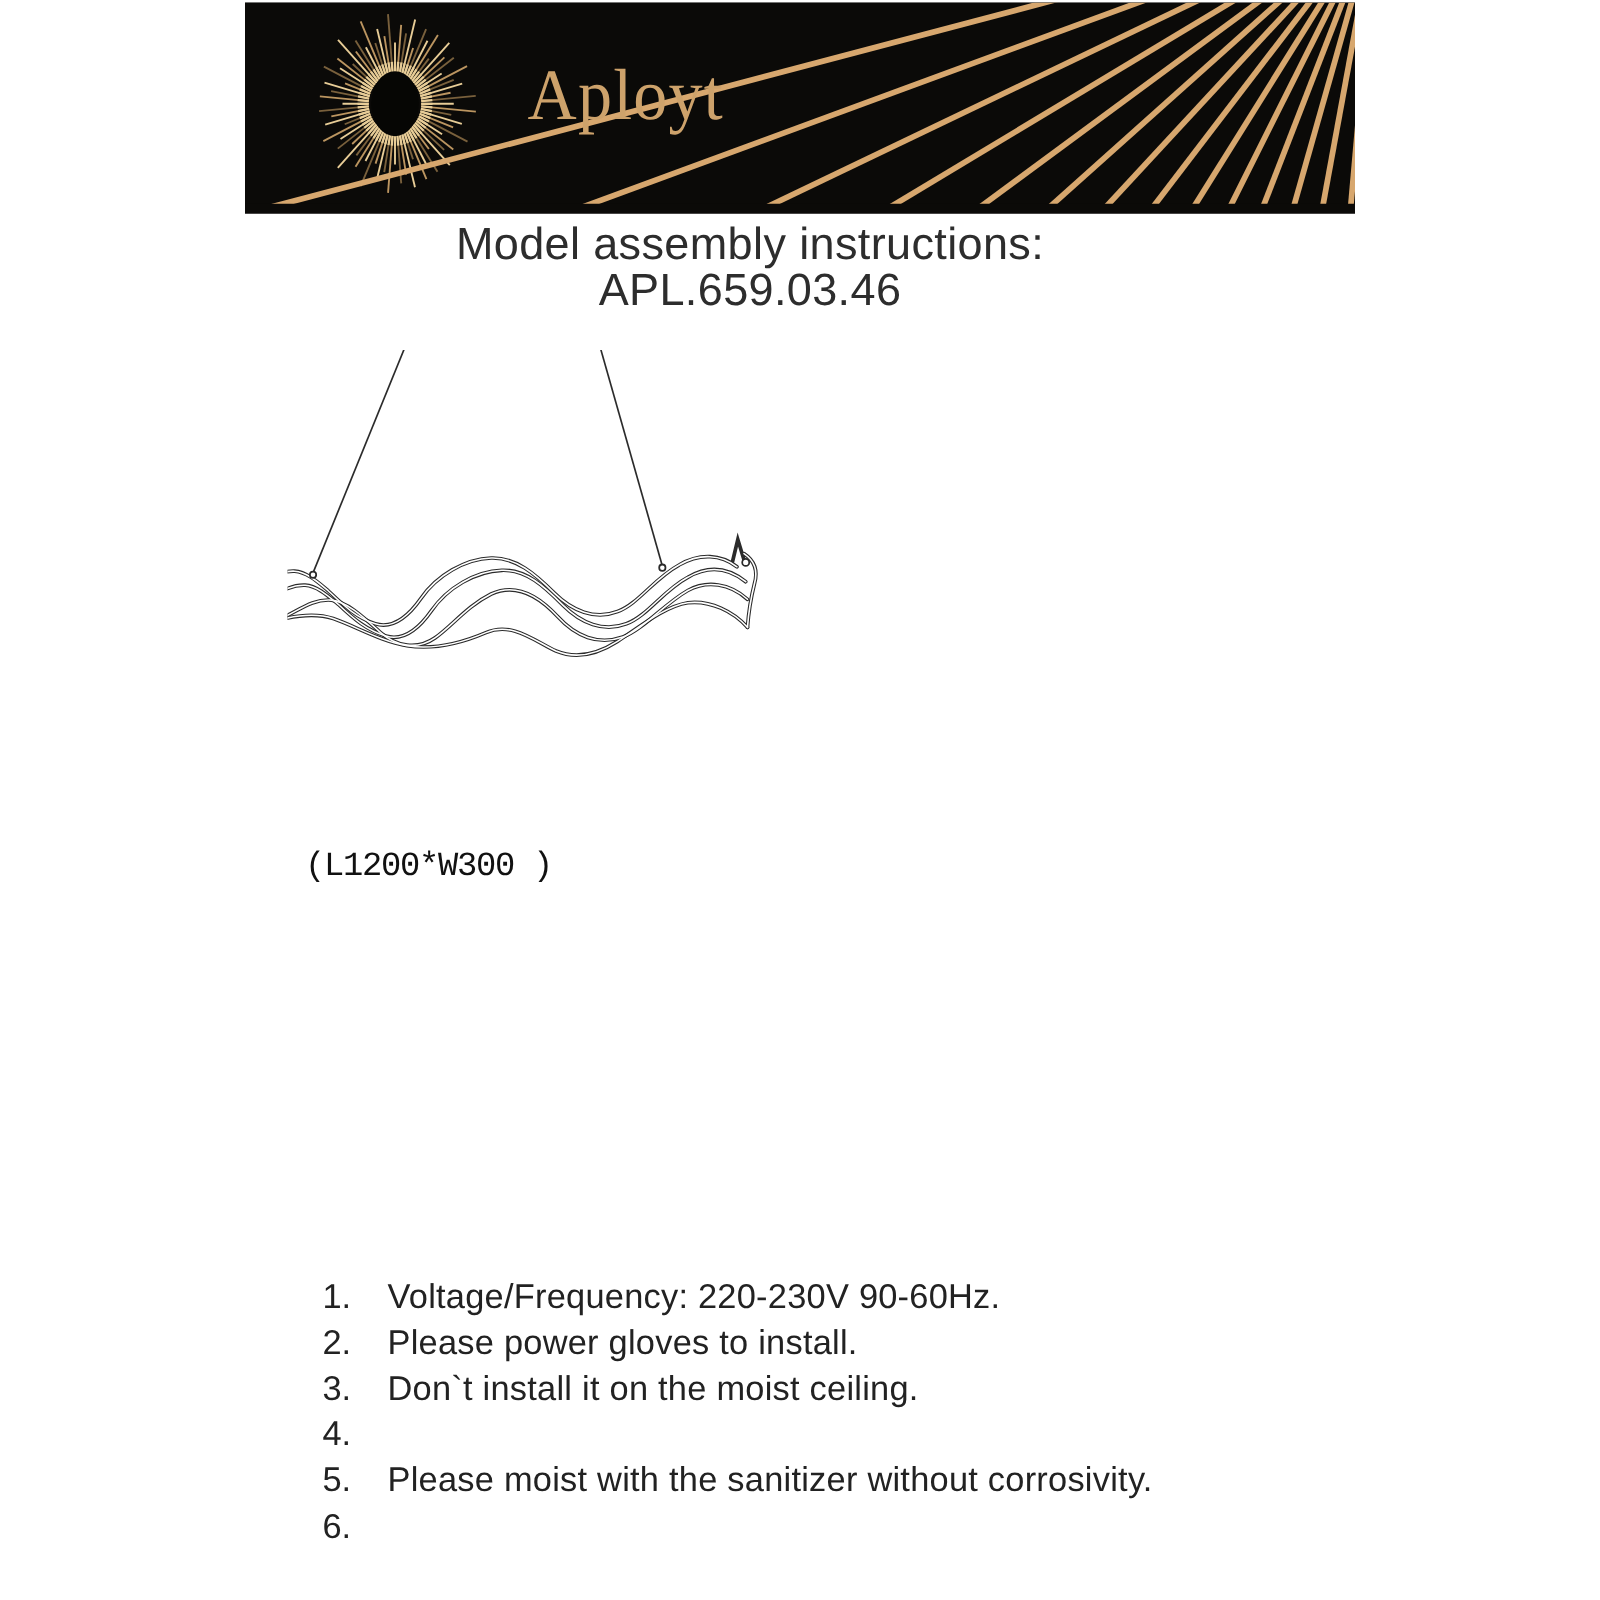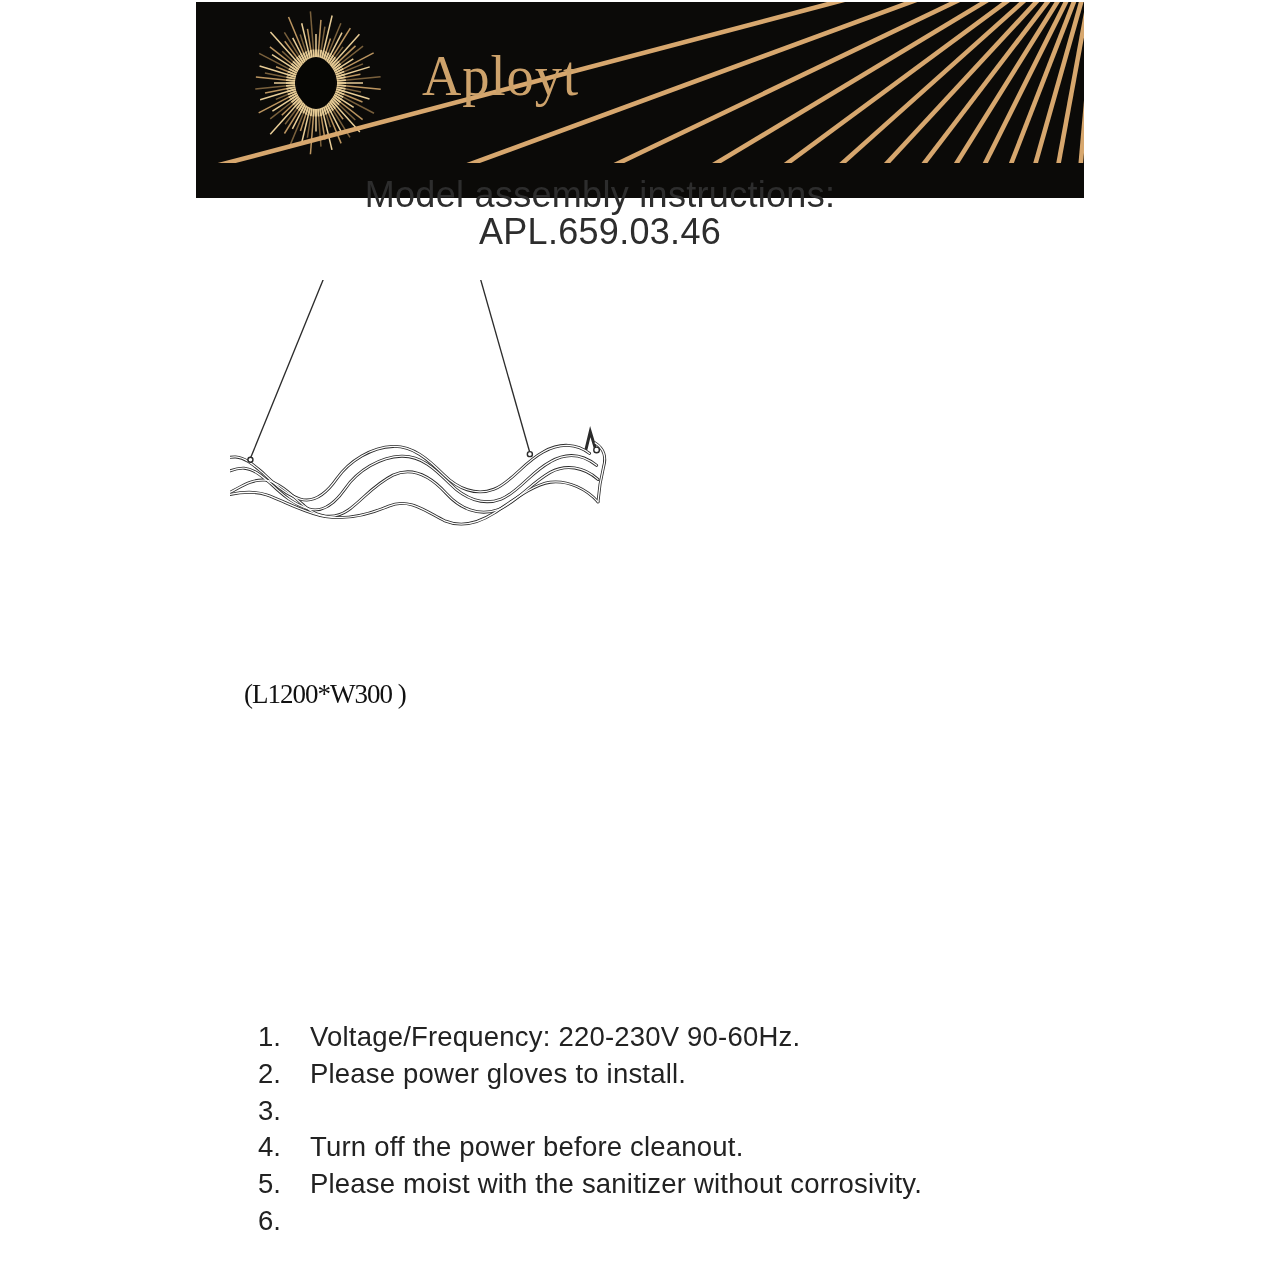--- a/index.html
+++ b/index.html
@@ -2,41 +2,41 @@
 <html><head>
 <meta charset="utf-8">
 <style>
   html,body{margin:0;padding:0;background:#fff;}
   .page{
     position:relative;width:1280px;height:1280px;background:#ffffff;
     font-family:"Liberation Sans",sans-serif;overflow:hidden;
   }
   
   .banner{
-    position:absolute;left:196px;top:2px;width:888px;height:196px;
+    position:absolute;left:196px;top:2px;width:888px;height:169px;
     background:#0b0a08;overflow:hidden;
   }
   .banner svg{position:absolute;left:0;top:0;}
   .brand-name{
     position:absolute;left:226px;top:40px;
     font-family:"Liberation Serif",serif;font-weight:400;
     font-size:58px;color:#cda26b;letter-spacing:1px;
     transform:scaleX(.94);transform-origin:left center;
   }
   
   .title-block{
     position:absolute;left:160px;top:176px;width:880px;
     text-align:center;color:#2d2d2d;font-size:36px;line-height:37px;
     letter-spacing:.3px;
   }
   
   .diagram-svg{position:absolute;left:230px;top:280px;}
   .dim-label{
     position:absolute;left:244px;top:679px;
-    font-family:Liberation Serif, serif;font-size:27px;color:#111;
+    font-family:Liberation Mono, monospace;font-size:27px;color:#111;
     letter-spacing:-1px;white-space:pre;
   }
   .ln{stroke:#2b2b2b;fill:none;}
   .tube-o{stroke:#2b2b2b;stroke-width:5;fill:none;stroke-linecap:round;}
   .tube-i{stroke:#ffffff;stroke-width:2.1;fill:none;stroke-linecap:round;}
   .strand-o{stroke:#2b2b2b;stroke-width:4.2;fill:none;stroke-linecap:round;}
   .strand-i{stroke:#ffffff;stroke-width:1.8;fill:none;stroke-linecap:round;}
   .fill-dark{fill:#111;stroke:none;}
   
   .instructions{
@@ -405,24 +405,24 @@
     <div class="instr-row">
       <span class="instr-num">1.</span>
       <span class="instr-text">Voltage/Frequency: 220-230V 90-60Hz.</span>
     </div>
     <div class="instr-row">
       <span class="instr-num">2.</span>
       <span class="instr-text">Please power gloves to install.</span>
     </div>
     <div class="instr-row">
       <span class="instr-num">3.</span>
+      <span class="instr-text">Don`t install it on the moist ceiling.</span>
     </div>
     <div class="instr-row">
       <span class="instr-num">4.</span>
-      <span class="instr-text">Turn off the power before cleanout.</span>
     </div>
     <div class="instr-row">
       <span class="instr-num">5.</span>
       <span class="instr-text">Please moist with the sanitizer without corrosivity.</span>
     </div>
     <div class="instr-row">
       <span class="instr-num">6.</span>
     </div>
   </div>
 

